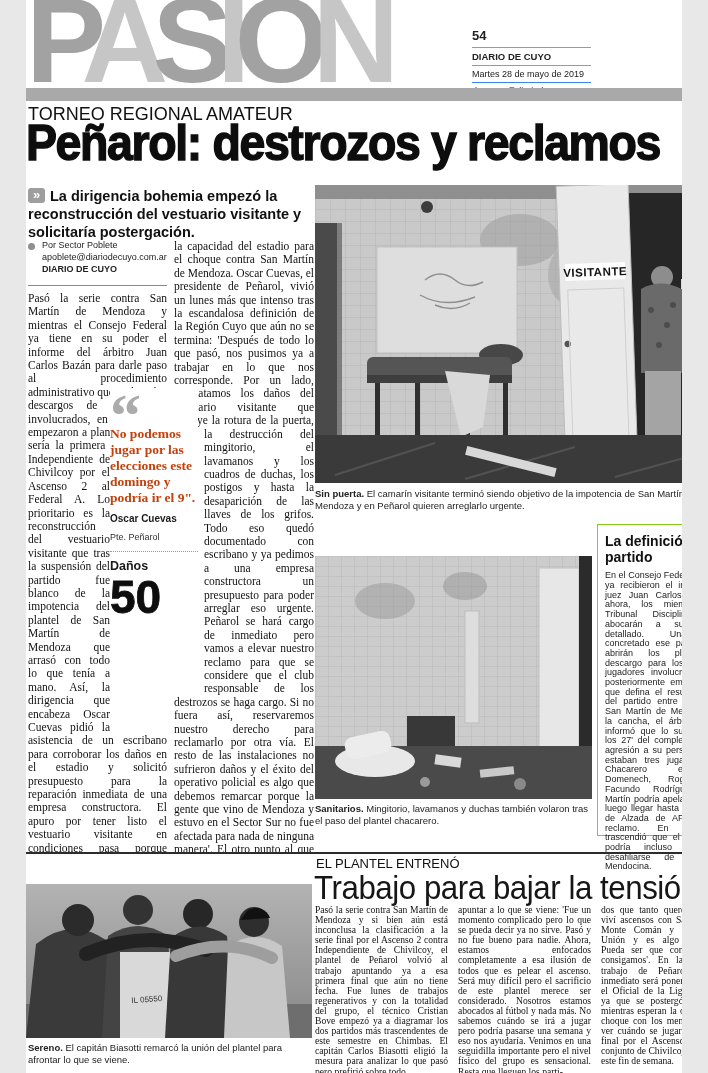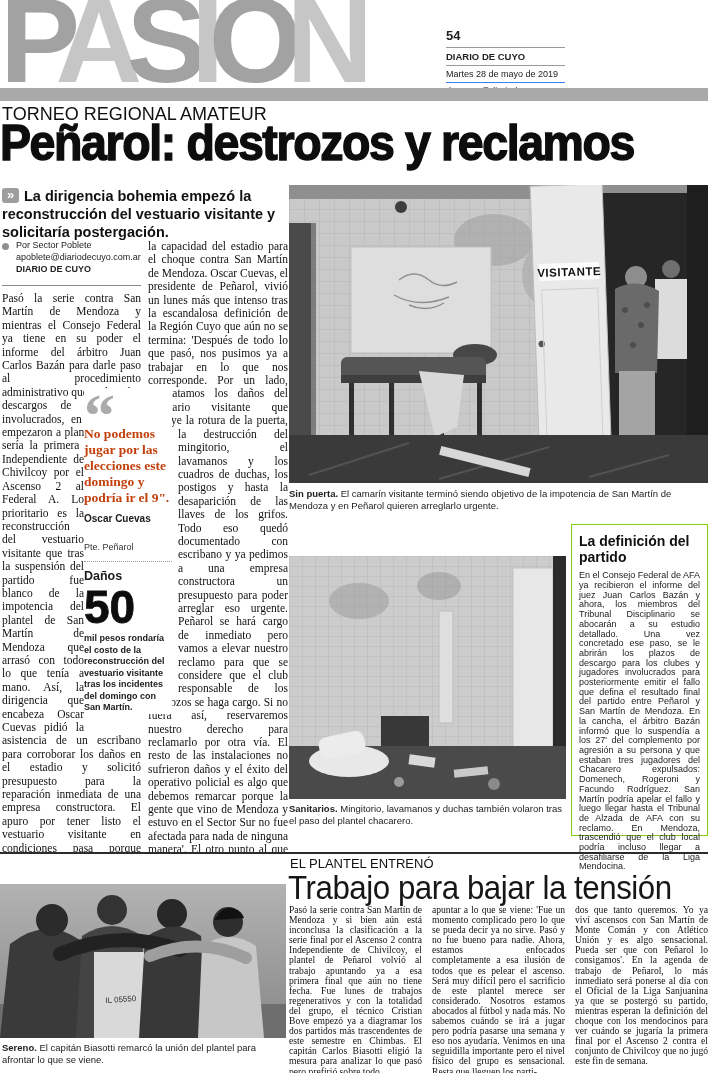--- a/index.html
+++ b/index.html
@@ -1,16 +1,16 @@
 <!DOCTYPE html>
 <html><head>
 <meta charset="utf-8">
 <style>
   html,body{margin:0;padding:0;background:#e8e8e8;}
-  #page{position:relative;width:708px;height:1073px;background:#fff;margin:0 auto;
+  #page{position:relative;width:656px;height:1073px;background:#fff;margin:0 auto;
         font-family:"Liberation Sans",sans-serif;color:#1a1a1a;overflow:hidden;}
   .abs{position:absolute;}
 
   
   .pasion{left:0px;top:-20px;font-weight:bold;font-size:120px;line-height:1;letter-spacing:-0.13em;white-space:nowrap;}
   .mast-letter.dk{color:#a2a2a2;}
   .mast-letter.lt{color:#c6c6c6;}
   .pageinfo{left:446px;top:28px;width:119px;font-size:9px;color:#222;}
   .pageinfo .pnum{font-size:13px;font-weight:bold;padding-bottom:4px;border-bottom:1px solid #9a9a9a;}
   .pageinfo .pname{font-weight:bold;font-size:9.5px;padding:3px 0;border-bottom:1px solid #9a9a9a;}
@@ -37,21 +37,21 @@
   .col1{left:2px;top:292px;width:139px;height:560px;}
   .col2{left:148px;top:240px;width:140px;height:612px;}
   .cut-r{float:right;width:57px;height:272px;}
   .cut-l{float:left;width:30px;height:258px;}
 
   
   .pqbox{left:84px;top:388px;width:88px;background:#fff;}
   .qglyph{font-family:"Liberation Serif",serif;font-weight:bold;font-size:62px;line-height:0.9;color:#ababab;height:38px;}
   .qtext{font-family:"Liberation Serif",serif;font-weight:bold;font-size:13.5px;line-height:16px;color:#c2410c;}
   .qauthor{font-size:10px;font-weight:bold;margin-top:7px;}
-  .qrole{font-size:9px;color:#333;margin-top:18px;}
+  .qrole{font-size:9px;color:#333;margin-top:8px;}
   .dotrule{border-top:1px dotted #999;margin:9px 0 7px 0;}
   .dtitle{font-size:12.5px;font-weight:bold;}
   .dfigure{font-size:46px;font-weight:bold;line-height:1.05;color:#0d0d0d;-webkit-text-stroke:0.8px #0d0d0d;}
   .dtext{font-size:9px;font-weight:bold;line-height:11.5px;margin-top:2px;}
 
   
   .photo{overflow:hidden;background:#bdbdbd;}
   .photo1{left:289px;top:185px;width:419px;height:298px;}
   .photo2{left:289px;top:556px;width:277px;height:243px;}
   .photo3{left:0px;top:884px;width:286px;height:154px;}
@@ -116,21 +116,20 @@
   </div>
 
   <div class="abs pqbox">
     <div class="qglyph">“</div>
     <div class="qtext">No podemos jugar por las elecciones este domingo y podría ir el 9".</div>
     <div class="qauthor">Oscar Cuevas</div>
     <div class="qrole">Pte. Peñarol</div>
     <div class="dotrule"></div>
     <div class="dtitle">Daños</div>
     <div class="dfigure">50</div>
-    <div class="dtext">mil pesos rondaría el costo de la reconstrucción del vestuario visitante tras los incidentes del domingo con San Martín.</div>
   </div>
 
   <div class="abs photo photo1">
     <svg width="419" height="298" viewBox="0 0 419 298">
       <defs>
         <pattern id="tiles1" width="15" height="12" patternUnits="userSpaceOnUse">
           <rect width="15" height="12" fill="#c9c9c9"></rect>
           <path d="M0 0H15M0 0V12" stroke="#b6b6b6" stroke-width="1"></path>
         </pattern>
       </defs>

